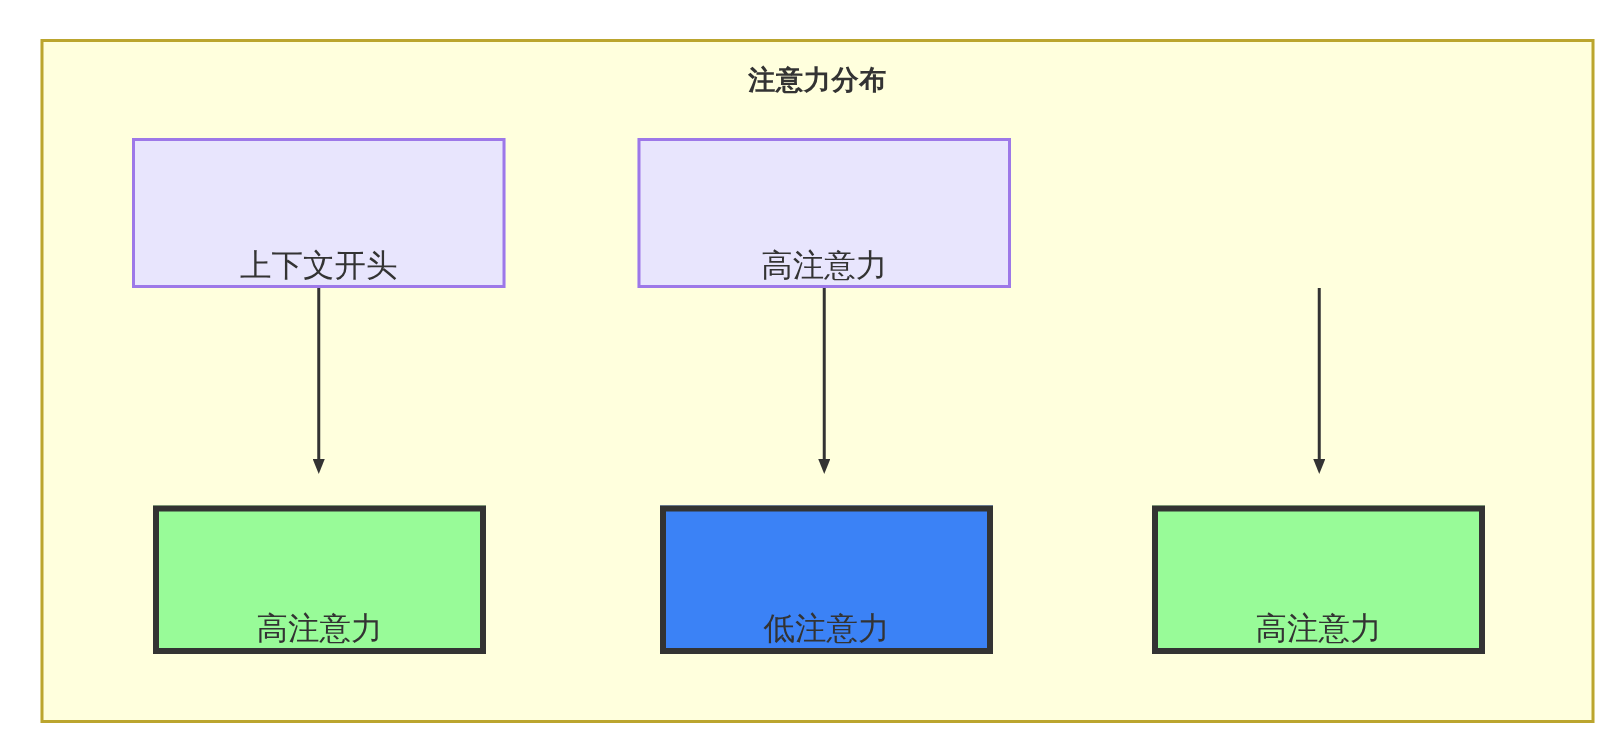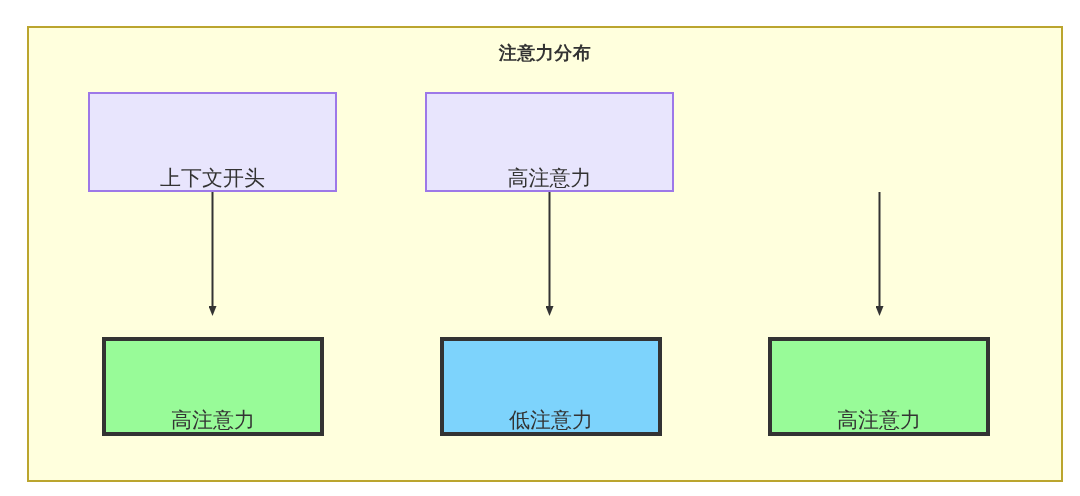--- a/index.html
+++ b/index.html
@@ -75,21 +75,21 @@
 
   
   .node-attention {
     border: 4px solid #333333;
     width: 222px;
     height: 99px;
     top: 317px;
     margin-top: 20px;
   }
   .att-1 { left: 102px; background: #98fb98; }
-  .att-2 { left: 440px; background: #7dd3fc; }
+  .att-2 { left: 440px; background: #3b82f6; }
   .att-3 { left: 768px; background: #98fb98; }
 
   
   .edge-layer {
     position: absolute;
     left: 0;
     top: 0;
     width: 1080px;
     height: 496px;
     pointer-events: none;

